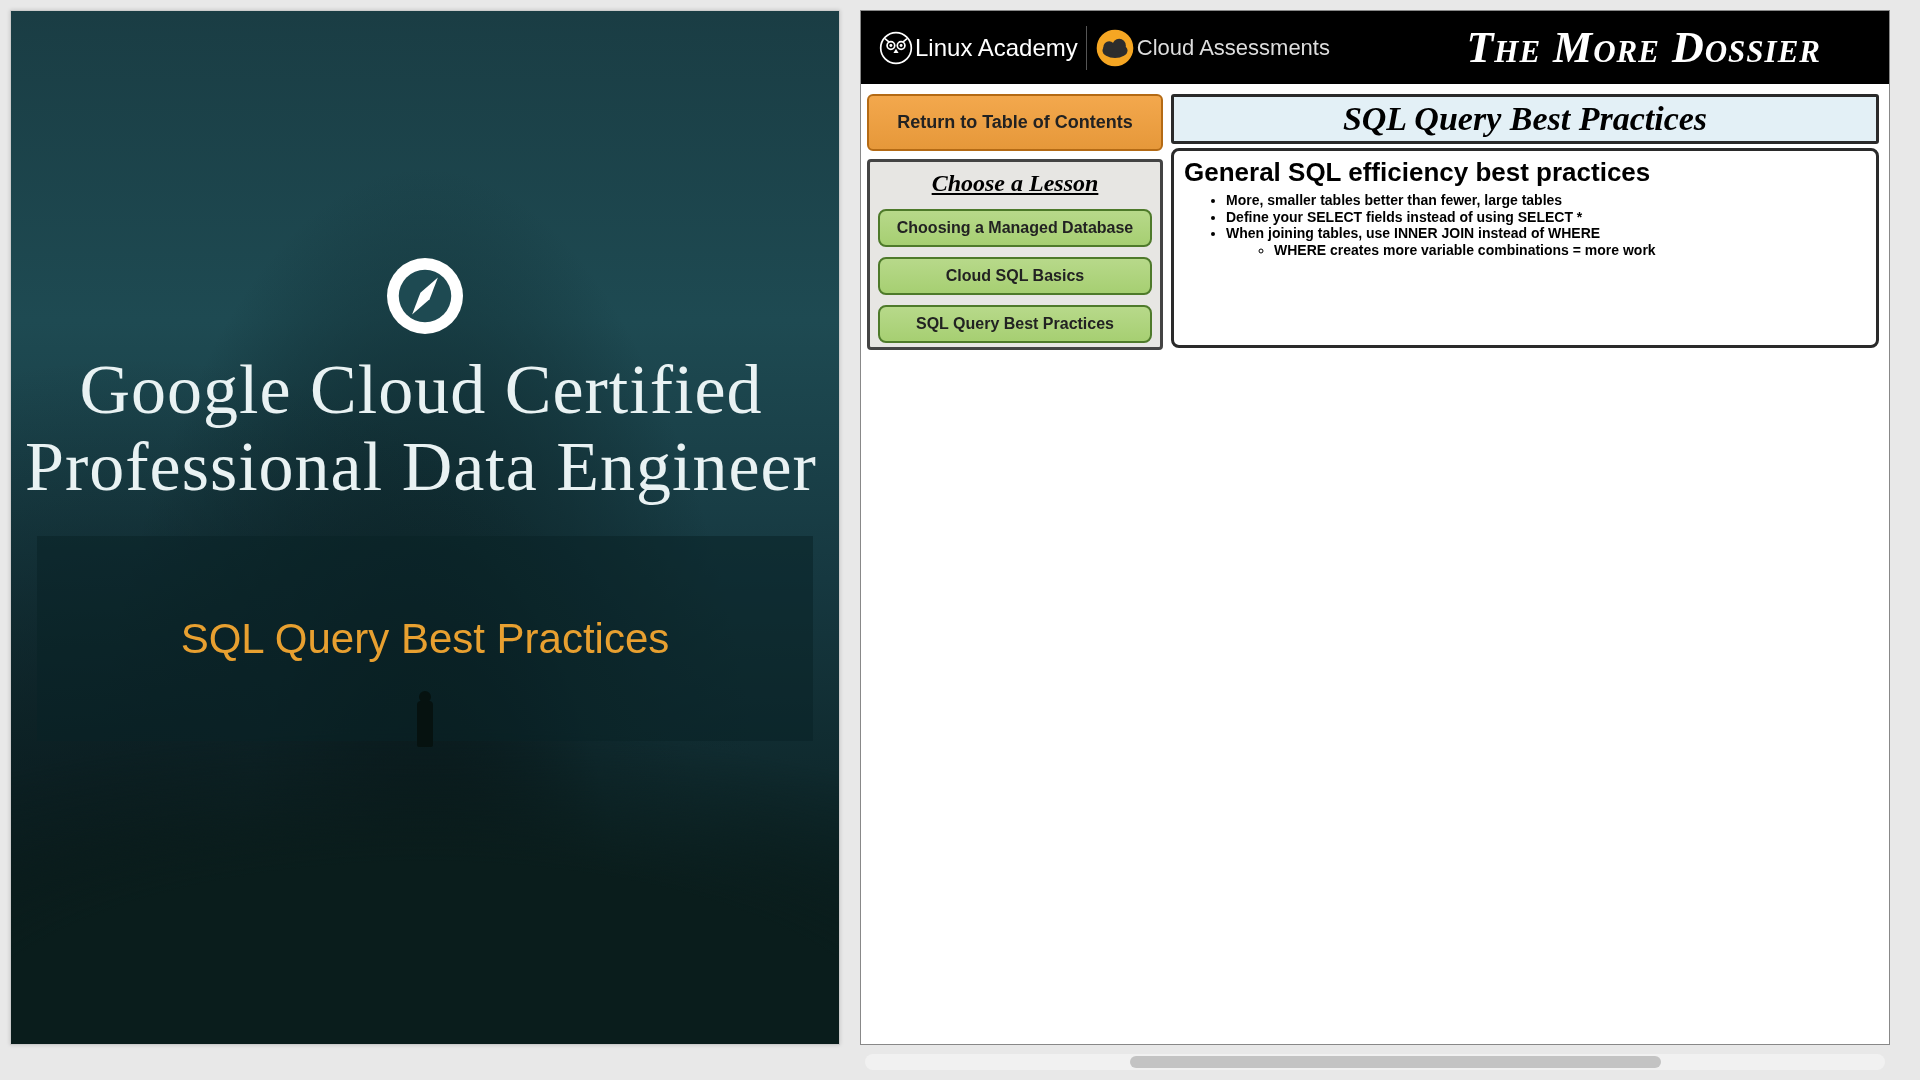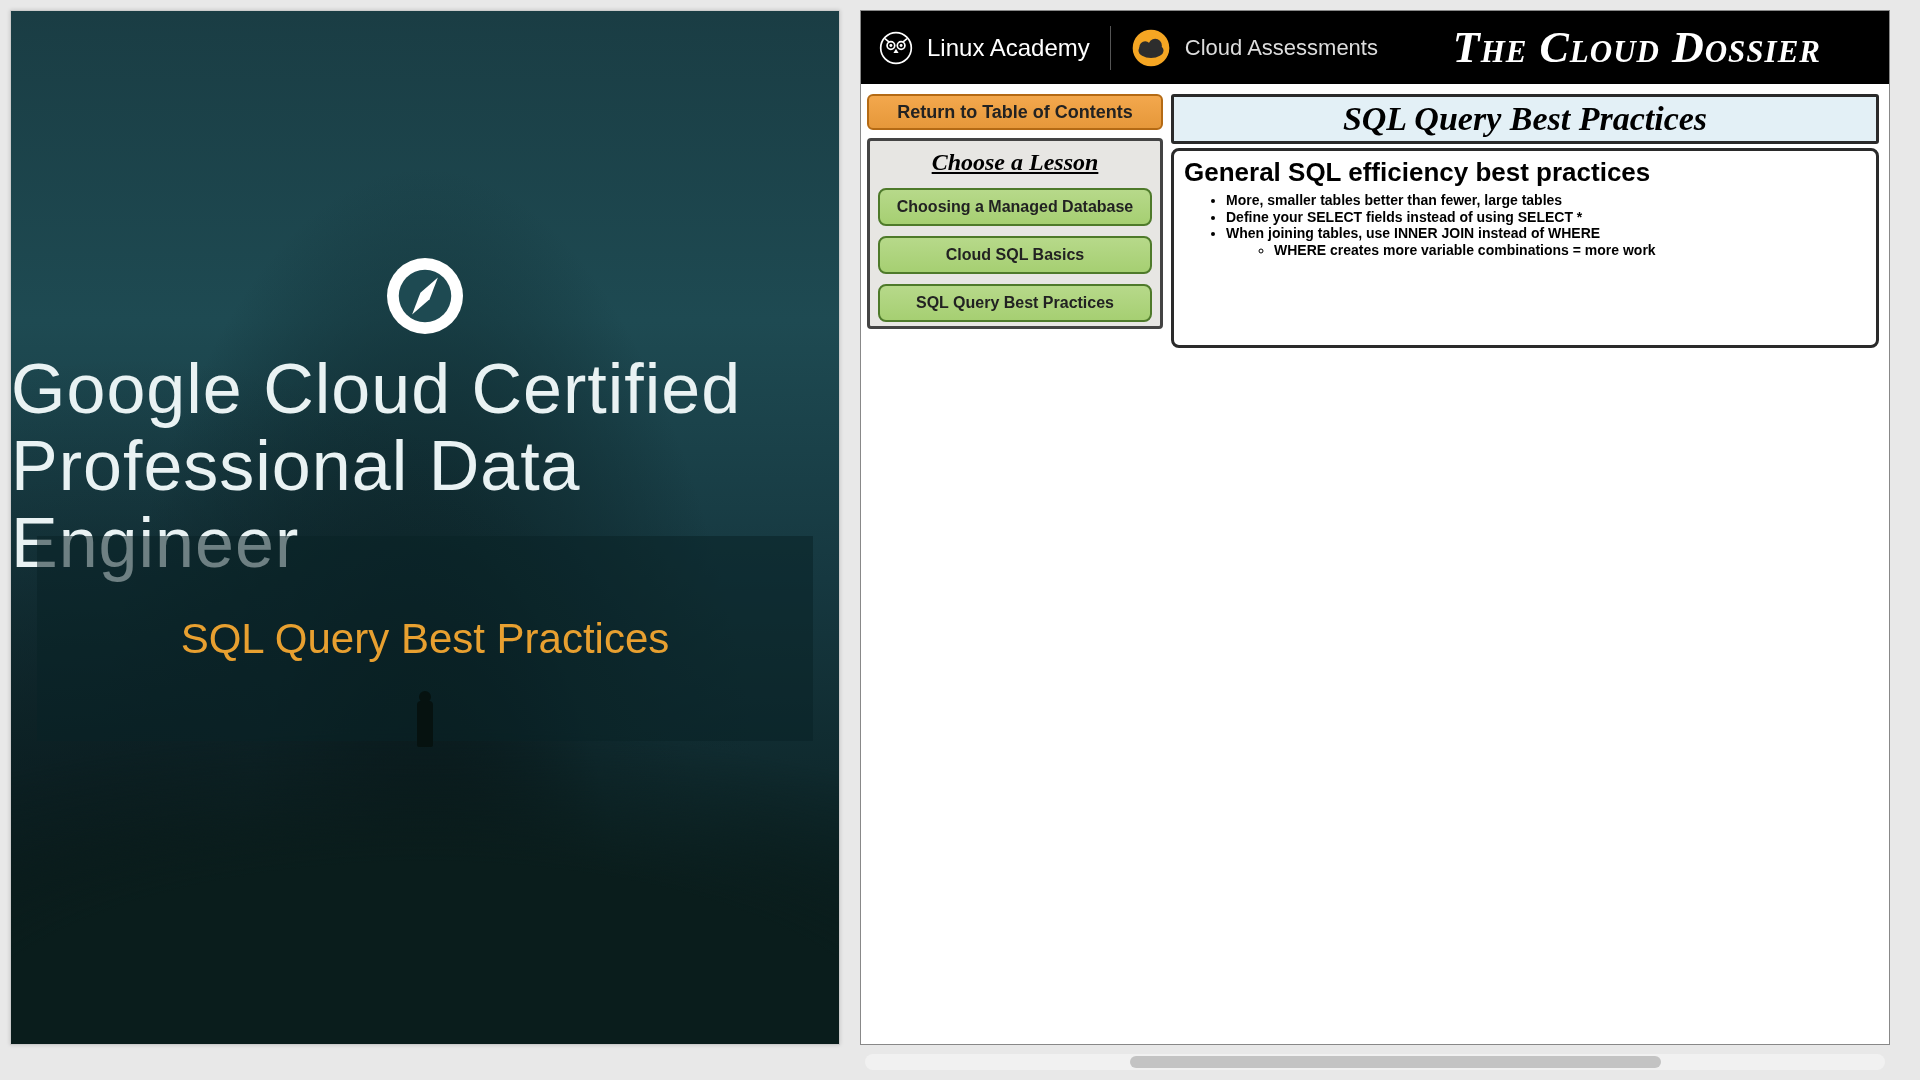--- a/index.html
+++ b/index.html
@@ -47,22 +47,23 @@
   border-radius: 50%;
   background: #fff;
   display: flex;
   align-items: center;
   justify-content: center;
 }
 .left-pane .compass-icon svg { width: 60px; height: 60px; }
 .left-pane .course-title {
   position: absolute;
   left: 0; right: 8px; top: 340px;
+  text-align: center;
   color: #e9f2f3;
-  font-family: Liberation Sans, sans-serif;
+  font-family: Liberation Serif, serif;
   font-weight: 200;
   letter-spacing: 1px;
 }
 .left-pane .course-title .line1 { font-size: 70px; line-height: 1.1; }
 .left-pane .course-title .line2 { font-size: 70px; line-height: 1.1; }
 .left-pane .subtitle-band {
   position: absolute;
   left: 26px; right: 26px;
   top: 525px;
   height: 205px;
@@ -108,21 +109,21 @@
   flex-direction: column;
   border: 1px solid #888;
   background: #fff;
 }
 .top-bar {
   height: 73px;
   background: #000;
   display: flex;
   align-items: center;
   padding: 0 18px;
-  gap: 14px;
+  gap: 2px;
 }
 .top-bar .la-owl {
   width: 34px; height: 34px;
 }
 .top-bar .la-text {
   color: #fff;
   font-family: Verdana, Geneva, sans-serif;
   font-size: 24px;
 }
 .top-bar .divider {
@@ -163,21 +164,21 @@
 .side-col {
   flex: 0 0 296px;
   display: flex;
   flex-direction: column;
   gap: 8px;
 }
 .toc-btn {
   background: linear-gradient(180deg, #f3a84d 0%, #e6983a 100%);
   border: 2px solid #b46a14;
   border-radius: 6px;
-  height: 36px;
+  height: 57px;
   display: flex;
   align-items: center;
   justify-content: center;
   font-weight: 700;
   font-size: 18px;
   color: #222;
   cursor: pointer;
 }
 .lesson-box {
   border: 3px solid #444;
@@ -315,21 +316,21 @@
       <div class="divider"></div>
       <span class="ca-cloud">
         <svg viewBox="0 0 48 48">
           <circle cx="24" cy="24" r="22" fill="#f5a623"></circle>
           <ellipse cx="24" cy="27" rx="15" ry="9" fill="#2d2d2d"></ellipse>
           <circle cx="17" cy="23" r="7" fill="#2d2d2d"></circle>
           <circle cx="29" cy="21" r="8" fill="#2d2d2d"></circle>
         </svg>
       </span>
       <span class="ca-text">Cloud Assessments</span>
-      <span class="dossier-title">The Cloud Dossier</span>
+      <span class="dossier-title">The More Dossier</span>
     </div>
 
     <div class="dossier-body">
       <div class="side-col">
         <div class="toc-btn">
           <span>Return to Table of Contents</span>
         </div>
         <div class="lesson-box">
           <div class="heading">Choose a Lesson</div>
           <div class="lesson-btn">

